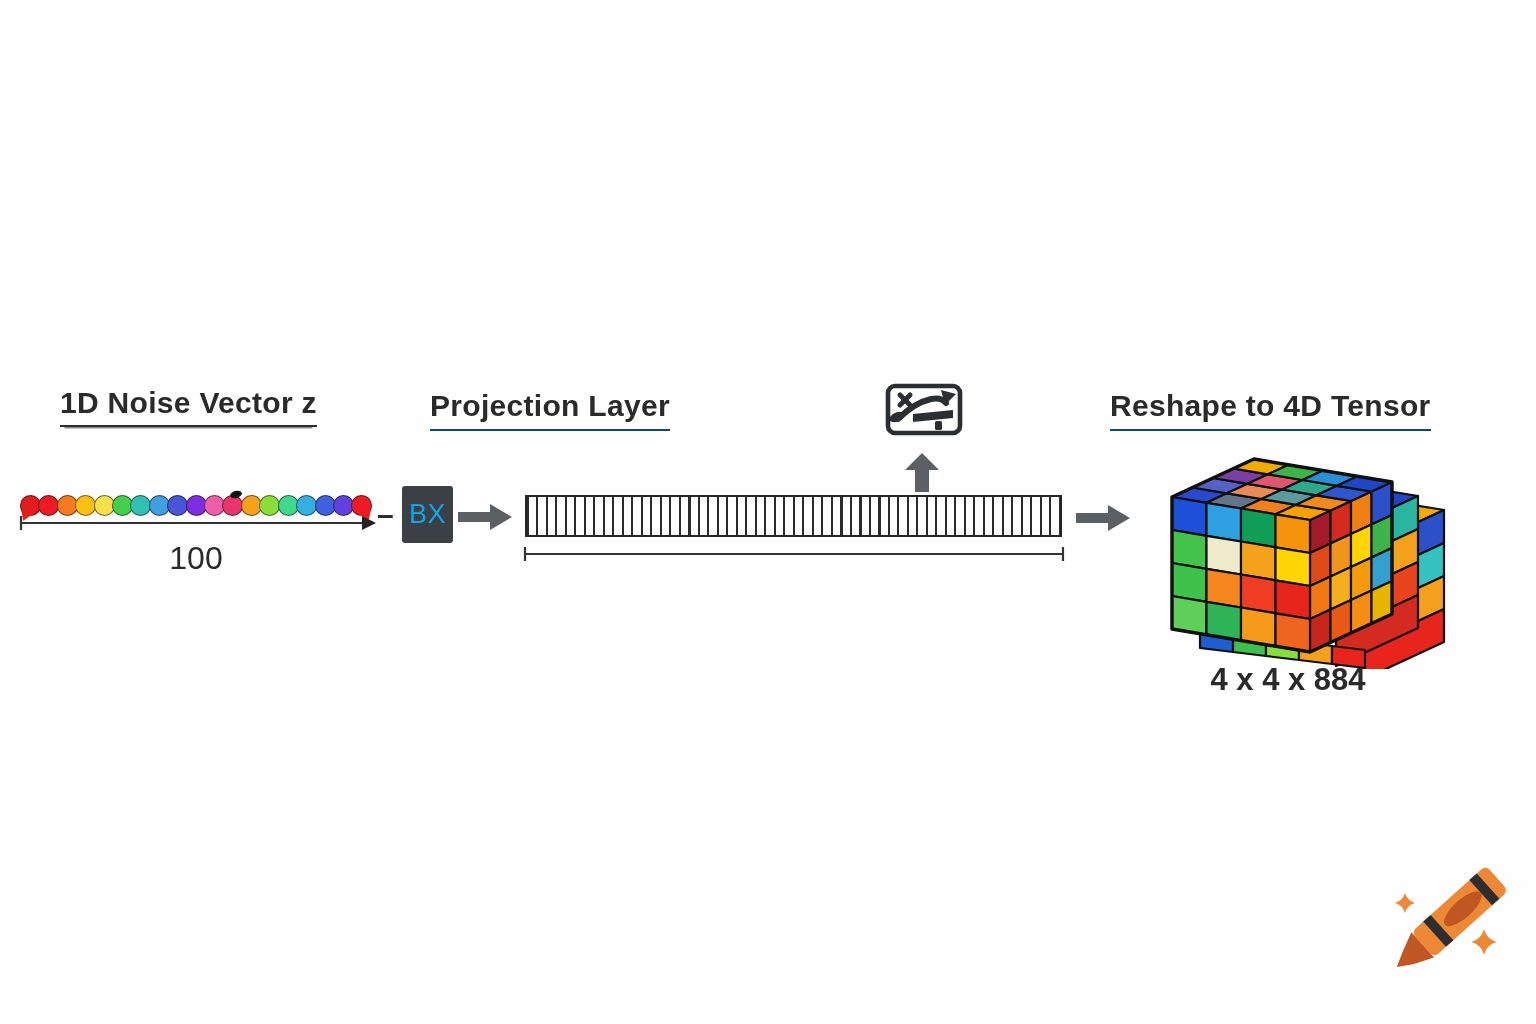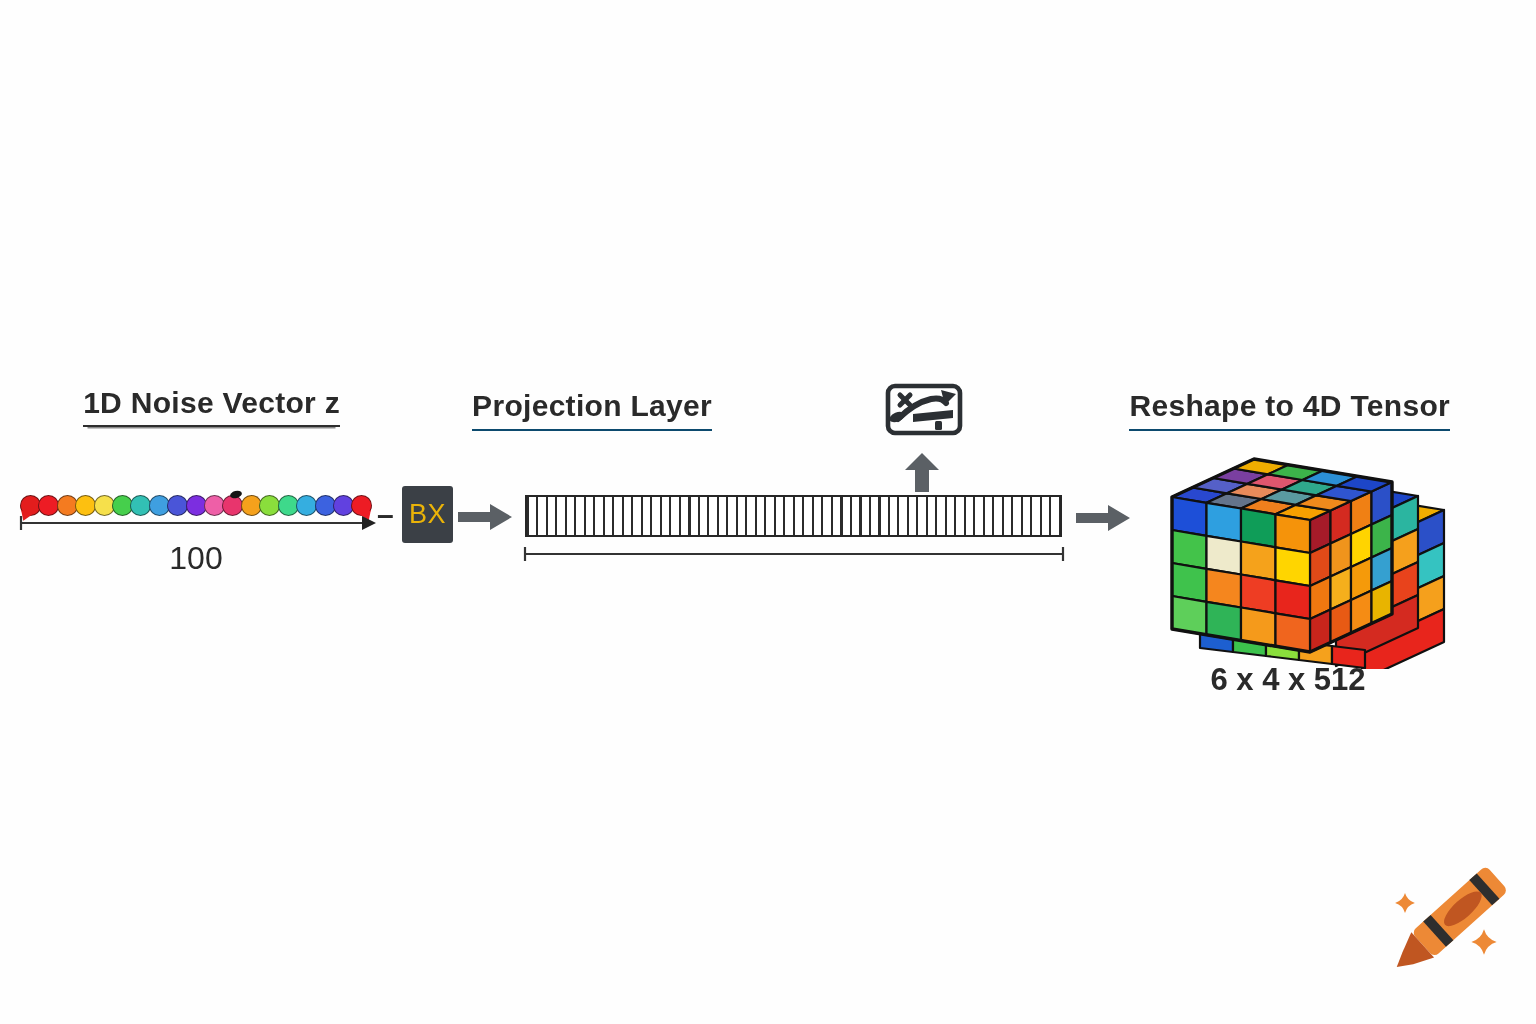--- a/index.html
+++ b/index.html
@@ -3,42 +3,42 @@
 <meta charset="utf-8">
 <style>
   html,body{margin:0;padding:0;background:#fff;}
   .canvas{
     position:relative;width:1536px;height:1024px;overflow:hidden;
     background:#fefefe;
     font-family:"Liberation Sans","DejaVu Sans",sans-serif;
     color:#2a2a2a;
   }
   .abs{position:absolute;}
-  .title{font-size:30px;font-weight:600;letter-spacing:.3px;text-align:right;}
+  .title{font-size:30px;font-weight:600;letter-spacing:.3px;text-align:left;}
   .title .u1{display:inline-block;padding-bottom:5px;border-bottom:2.5px solid #2e2e2e;box-shadow:0 6px 0 -4.5px #8a8a8a;}
   .title .u2{display:inline-block;padding-bottom:6px;border-bottom:2px solid #0c4a6e;}
   .caption{font-size:30px;text-align:center;color:#2a2a2a;}
   .caption.dims{font-weight:700;font-size:31px;}
   .caption.hundred{font-size:32px;}
 
   
   .dots{display:flex;align-items:center;}
   .dot{position:relative;width:21px;height:21px;border-radius:50%;
        border:1.6px solid rgba(10,10,10,.55);box-sizing:border-box;
        margin-right:-2.6px;flex:0 0 auto;}
   .tail{position:absolute;width:0;height:0;border-left:6px solid transparent;
         border-right:6px solid transparent;border-top:9px solid #e31d1d;}
   .tail-l{left:-2px;bottom:-6px;transform:rotate(22deg);}
   .tail-r{right:-2px;bottom:-6px;transform:rotate(-22deg);}
   .blob{position:absolute;top:-5px;left:7px;width:12px;height:7px;background:#141414;
         border-radius:50%;transform:rotate(-14deg);}
 
   
   .matrix-box{width:51px;height:57px;border-radius:3px;display:flex;align-items:center;justify-content:center;
-      color:#eab308;font-size:27px;font-weight:500;letter-spacing:.5px;background:#3b4046;}
+      color:#0ea5e9;font-size:27px;font-weight:500;letter-spacing:.5px;background:#3b4046;}
   .minus{font-size:30px;font-weight:600;color:#2a2a2a;}
 
   
   .value-bar{width:537px;height:42px;box-sizing:border-box;border:2.4px solid #262626;
       background:repeating-linear-gradient(90deg,#2b2b2b 0,#2b2b2b 2px,#ffffff 2px,#ffffff 9.5px);}
 </style>
 </head>
 <body>
 
 <div class="canvas">
@@ -193,21 +193,21 @@
       <polygon points="180.5,165.5 201.0,156.0 201.0,189.0 180.5,198.5" fill="#e85a14" stroke="#101010" stroke-width="2.2" stroke-linejoin="round"></polygon>
       <polygon points="56.5,157.8 91.0,163.5 91.0,196.5 56.5,190.8" fill="#2fb457" stroke="#101010" stroke-width="2.2" stroke-linejoin="round"></polygon>
       <polygon points="152.5,36.0 187.0,41.8 207.5,32.3 173.0,26.5" fill="#2b8fd6" stroke="#101010" stroke-width="2.2" stroke-linejoin="round"></polygon>
       <polygon points="201.0,156.0 221.5,146.5 221.5,179.5 201.0,189.0" fill="#f58c14" stroke="#101010" stroke-width="2.2" stroke-linejoin="round"></polygon>
       <polygon points="91.0,163.5 125.5,169.3 125.5,202.3 91.0,196.5" fill="#f59a1b" stroke="#101010" stroke-width="2.2" stroke-linejoin="round"></polygon>
       <polygon points="187.0,41.8 221.5,47.5 242.0,38.0 207.5,32.3" fill="#1d46c8" stroke="#101010" stroke-width="2.2" stroke-linejoin="round"></polygon>
       <polygon points="221.5,146.5 242.0,137.0 242.0,170.0 221.5,179.5" fill="#e8b400" stroke="#101010" stroke-width="2.2" stroke-linejoin="round"></polygon>
       <polygon points="125.5,169.3 160.0,175.0 160.0,208.0 125.5,202.3" fill="#f0651e" stroke="#101010" stroke-width="2.2" stroke-linejoin="round"></polygon>
       <polygon points="22,53 104,15 242,38 242,170 160,208 22,185" fill="none" stroke="#101010" stroke-width="3.4" stroke-linejoin="round"></polygon>
     </svg>
-  <div class="abs caption dims" style="left:1138px;top:662px;width:300px;">6 x 4 x 512</div>
+  <div class="abs caption dims" style="left:1138px;top:662px;width:300px;">4 x 4 x 884</div>
 
   <svg class="abs" style="left:1365px;top:855px;" width="168" height="168" viewBox="0 0 168 168">
     <g transform="translate(132,23) rotate(138)">
       <rect x="0" y="-17" width="100" height="34" rx="6" fill="#ED8936"></rect>
       <polygon points="100,-17 100,17 120,8 134,1 120,-8" fill="#C05621"></polygon>
       <rect x="12" y="-17" width="10" height="34" fill="#2e2e2e"></rect>
       <rect x="74" y="-17" width="10" height="34" fill="#2e2e2e"></rect>
       <ellipse cx="46" cy="0" rx="24" ry="9" fill="#C05621"></ellipse>
     </g>
     <path transform="translate(40,48) scale(0.9)" d="M0,-11 Q2.5,-2.5 11,0 Q2.5,2.5 0,11 Q-2.5,2.5 -11,0 Q-2.5,-2.5 0,-11 Z" fill="#ED8936"></path>

